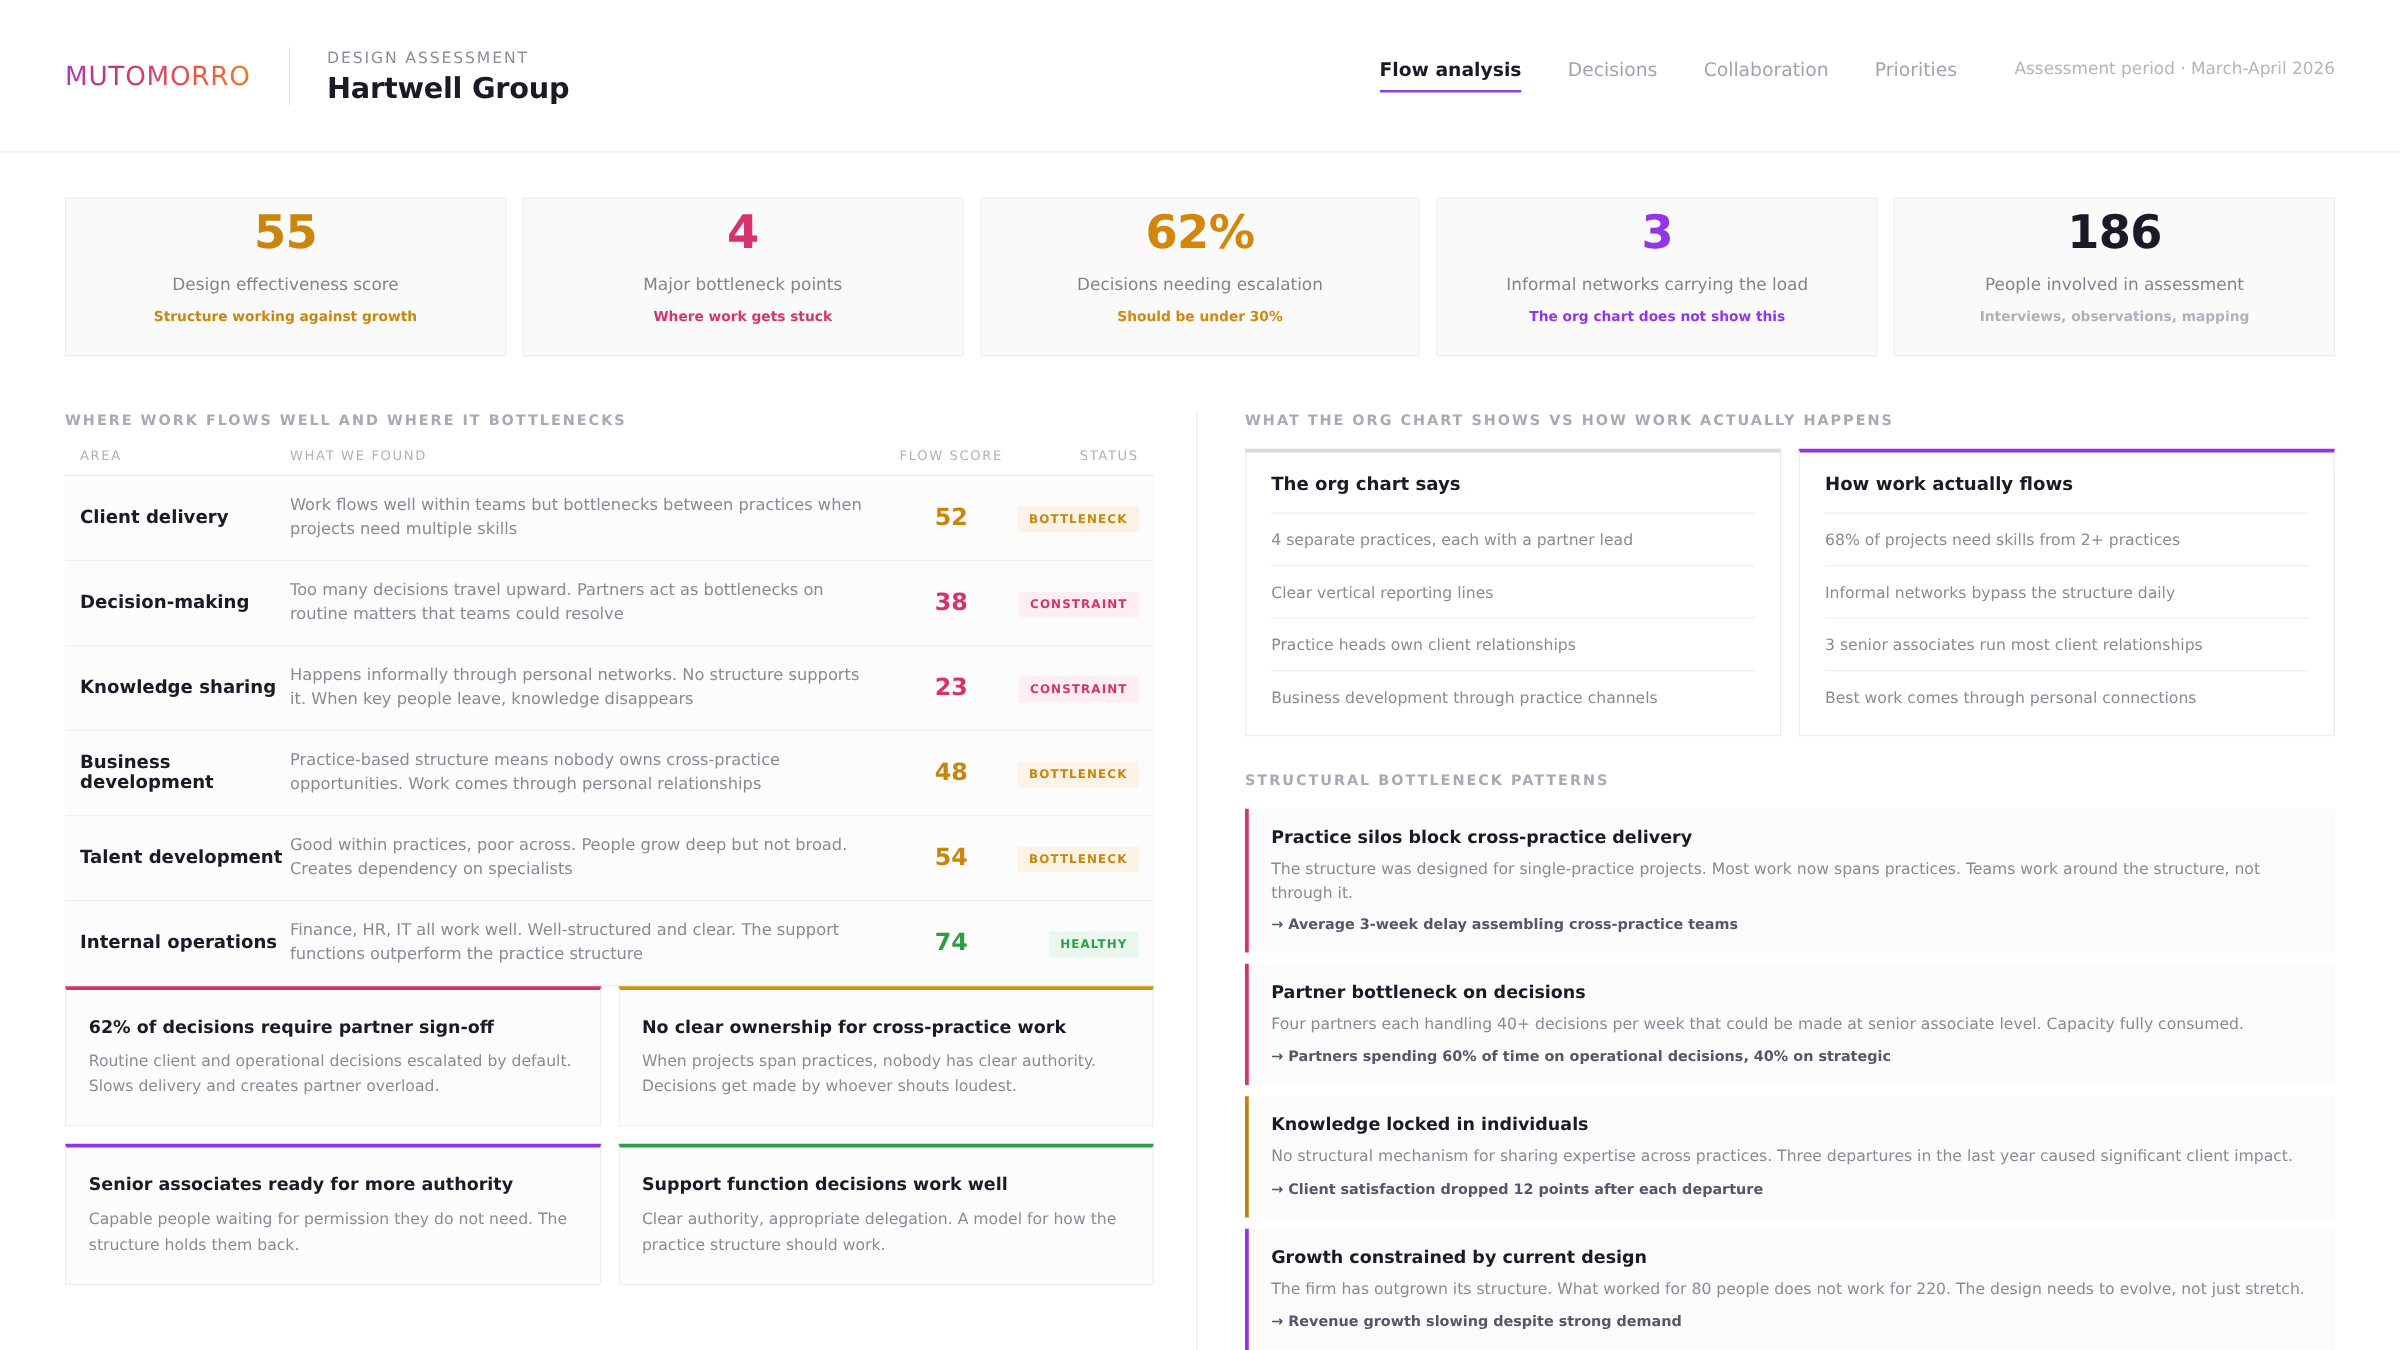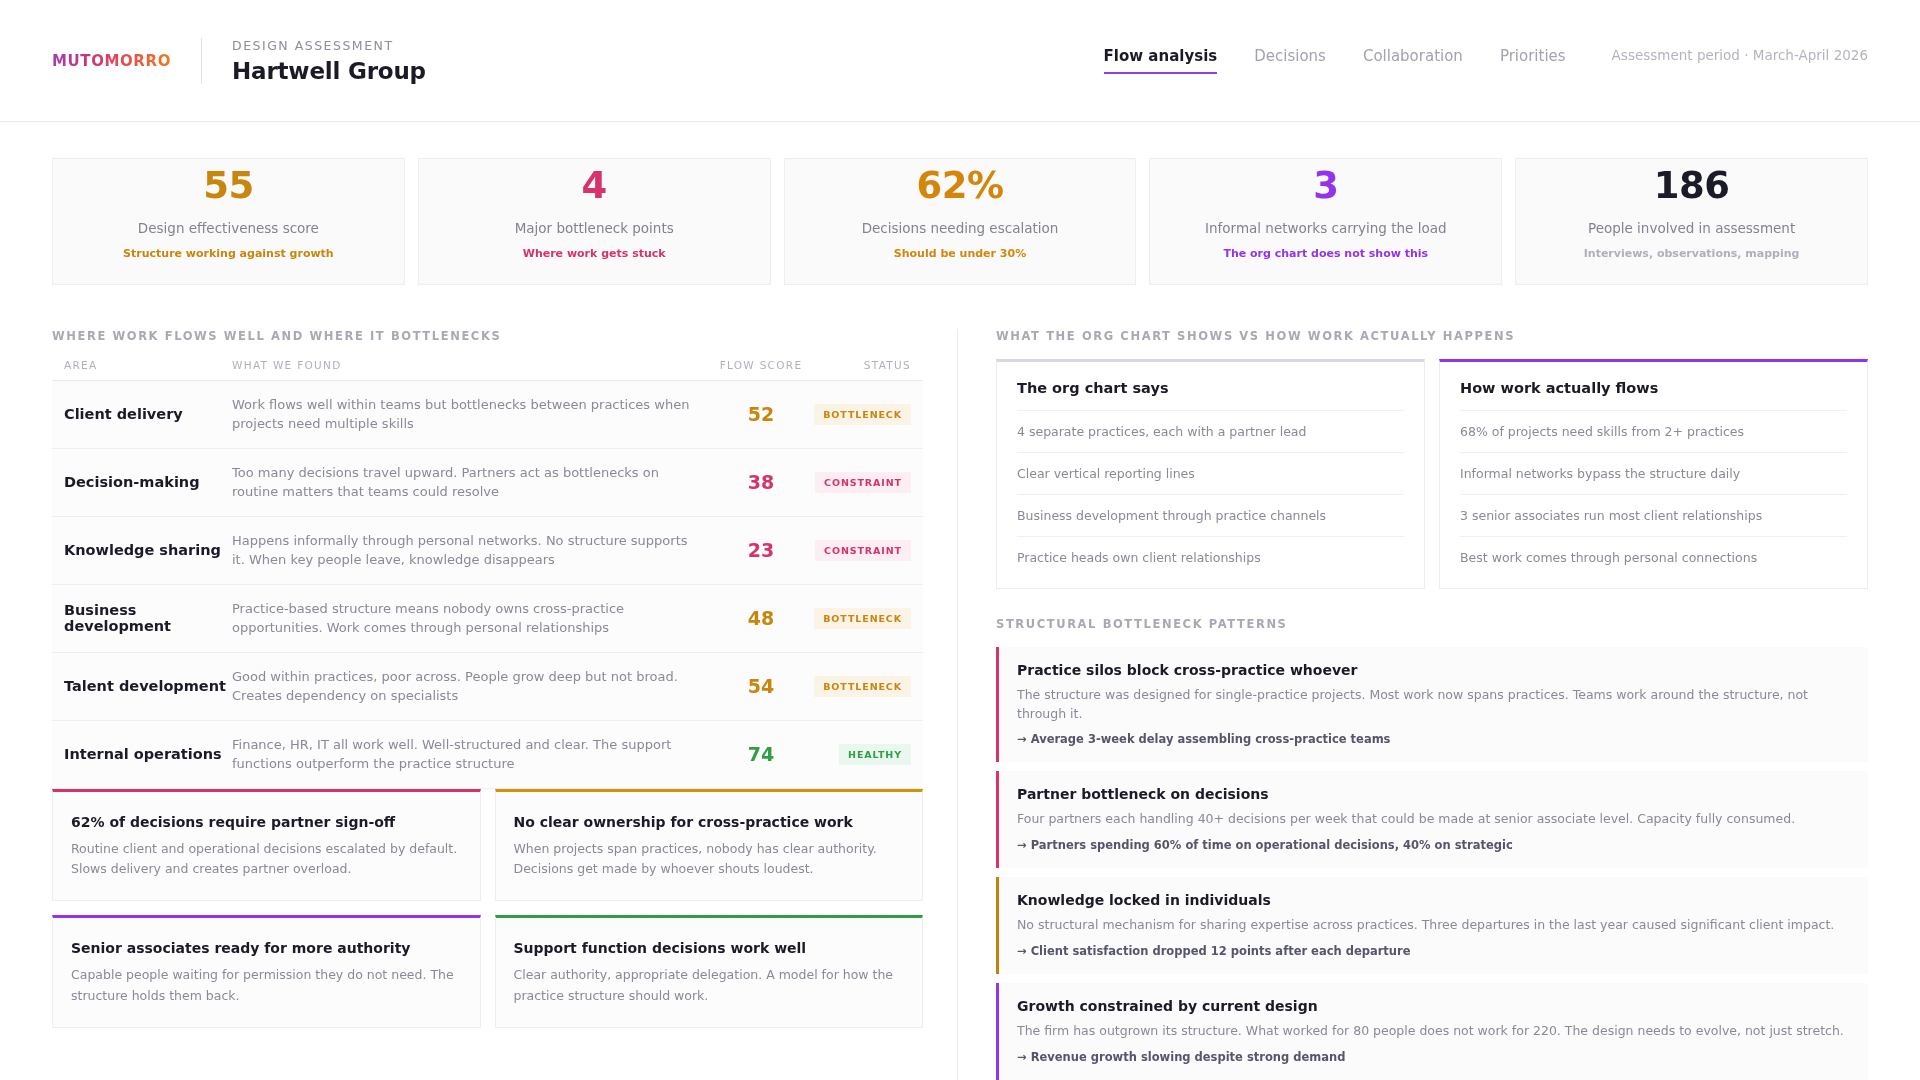--- a/index.html
+++ b/index.html
@@ -17,22 +17,22 @@
     height: 122px;
     padding: 0 52px;
     display: flex;
     align-items: center;
     border-bottom: 1px solid #ebebef;
     margin: 0 0 0 0;
   }
   .header-inner { display:flex; align-items:center; width:100%; }
   .brand-block { display: flex; align-items: center; }
   .logo {
-    font-size: 15px;
-    font-weight: 700;
+    font-size: 21px;
+    font-weight: 400;
     letter-spacing: 0.6px;
     background: linear-gradient(90deg,#a53fb8 0%,#c9337a 28%,#e24b54 58%,#f07a1e 100%);
     -webkit-background-clip: text;
     background-clip: text;
     color: transparent;
     -webkit-text-fill-color: transparent;
     white-space: nowrap;
   }
   .brand-divider {
     width: 1px; height: 46px; background: #e2e2e8;
@@ -260,36 +260,36 @@
 
     <div class="col-divider"></div>
 
     <div class="col-right">
       <div class="section-title">WHAT THE ORG CHART SHOWS VS HOW WORK ACTUALLY HAPPENS</div>
       <div class="compare-grid" id="compare-grid">
           <div class="compare-card" style="border-top-color: rgb(216, 216, 222);">
             <div class="compare-title">The org chart says</div>
             <div class="compare-item">4 separate practices, each with a partner lead</div>
             <div class="compare-item">Clear vertical reporting lines</div>
+            <div class="compare-item">Practice heads own client relationships</div>
             <div class="compare-item">Business development through practice channels</div>
-            <div class="compare-item">Practice heads own client relationships</div>
           </div>
           <div class="compare-card" style="border-top-color: rgb(147, 51, 234);">
             <div class="compare-title">How work actually flows</div>
             <div class="compare-item">68% of projects need skills from 2+ practices</div>
             <div class="compare-item">Informal networks bypass the structure daily</div>
             <div class="compare-item">3 senior associates run most client relationships</div>
             <div class="compare-item">Best work comes through personal connections</div>
           </div>
         </div>
 
       <div class="section-title" style="margin-top:28px;">STRUCTURAL BOTTLENECK PATTERNS</div>
       <div id="pattern-list">
           <div class="pattern" style="border-left-color: rgb(214, 51, 108);">
-            <div class="pattern-title">Practice silos block cross-practice whoever</div>
+            <div class="pattern-title">Practice silos block cross-practice delivery</div>
             <div class="pattern-text">The structure was designed for single-practice projects. Most work now spans practices. Teams work around the structure, not through it.</div>
             <div class="pattern-metric">→ Average 3-week delay assembling cross-practice teams</div>
           </div>
           <div class="pattern" style="border-left-color: rgb(214, 51, 108);">
             <div class="pattern-title">Partner bottleneck on decisions</div>
             <div class="pattern-text">Four partners each handling 40+ decisions per week that could be made at senior associate level. Capacity fully consumed.</div>
             <div class="pattern-metric">→ Partners spending 60% of time on operational decisions, 40% on strategic</div>
           </div>
           <div class="pattern" style="border-left-color: rgb(192, 130, 9);">
             <div class="pattern-title">Knowledge locked in individuals</div>

